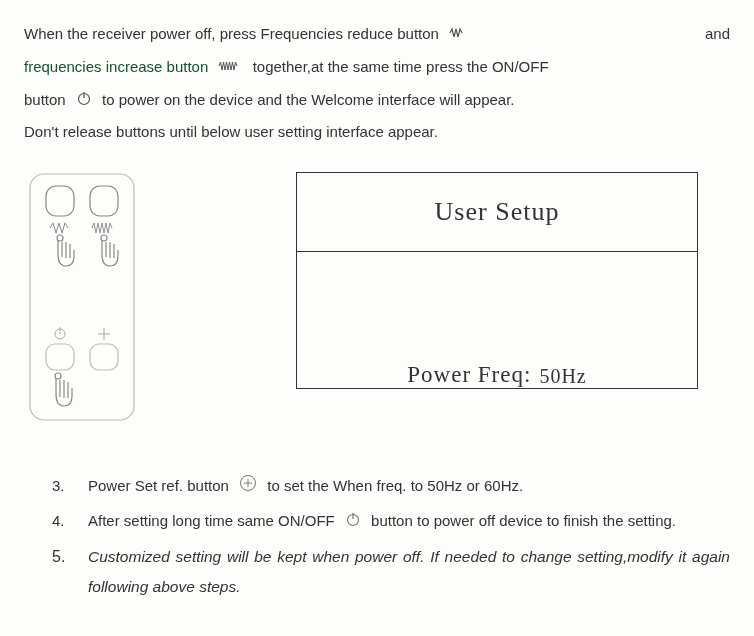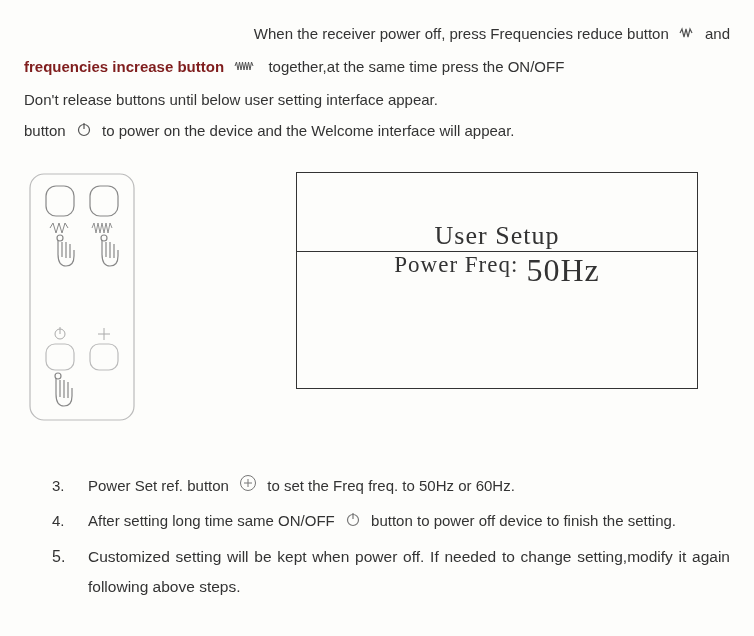--- a/index.html
+++ b/index.html
@@ -11,26 +11,26 @@
     font-size: 15px;
     color: #333;
     background: #fdfdfb;
   }
   .intro {
     line-height: 2.1;
     margin-bottom: 24px;
   }
   .intro .line1 {
     display: flex;
-    justify-content: flex-end;
+    justify-content: space-between;
   }
   .intro .line2 {
     display: block;
   }
-  .bold { font-weight: 700; color:#7f1d1d; }
+  .bold { font-weight: 400; color:#14532d; }
   .icon {
     display: inline-block;
     vertical-align: middle;
     margin: 0 6px;
   }
   .section-row {
     display: flex;
     align-items: flex-start;
     gap: 160px;
     margin-bottom: 50px;
@@ -46,35 +46,35 @@
     height: 215px;
     margin-top: 0px;
     display: flex;
     flex-direction: column;
     font-family: "Times New Roman", serif;
   }
   .screen-top {
     border-bottom: 1.2px solid #333;
     height: 78px;
     display:flex;
-    align-items:flex-end;
+    align-items:center;
     justify-content:center;
     font-size: 26px;
     letter-spacing: 1px;
   }
   .screen-bottom {
     flex:1;
     display:flex;
-    align-items:flex-start;
+    align-items:flex-end;
     justify-content:center;
     font-size: 23px;
     letter-spacing: 1px;
   }
   .screen-bottom .val {
-    font-size: 32px;
+    font-size: 20px;
     margin-left: 8px;
   }
   ol.steps {
     list-style: none;
     padding-left: 28px;
     margin: 0;
   }
   ol.steps li {
     display:flex;
     gap: 18px;
@@ -83,20 +83,21 @@
     align-items: flex-start;
   }
   ol.steps li .num {
     min-width: 18px;
   }
   ol.steps li .body {
     flex:1;
   }
   .step5 .body {
     text-align: justify;
+    font-style: italic;
   }
   .step5 .num { font-size:16px; }
   .step5 { font-size: 15.5px; }
 </style>
 </head>
 <body>
 
 <div class="intro">
   <span class="line1">
     <span>
@@ -111,31 +112,31 @@
   </span>
   <span class="line2">
     <span class="bold">frequencies increase button </span>
     <span class="icon">
       <svg width="24" height="14" viewBox="0 0 24 14">
           <path d="M1 7 L2.5 3 L4 11 L5.5 3 L7 11 L8.5 3 L10 11 L11.5 3 L13 11 L14.5 3 L16 11 L17.5 3 L19 7" fill="none" stroke="#555" stroke-width="1"></path>
         </svg>
     </span>
     <span> together,at the same time press the ON/OFF</span>
   </span>
-  <span class="line2">Don't release buttons until below user setting interface appear.</span>
   <span class="line2">
     <span>button </span>
     <span class="icon">
       <svg width="16" height="16" viewBox="0 0 16 16">
           <circle cx="8" cy="9" r="5.5" fill="none" stroke="#555" stroke-width="1.2"></circle>
           <line x1="8" y1="2" x2="8" y2="8" stroke="#555" stroke-width="1.2"></line>
         </svg>
     </span>
     <span> to power on the device and the Welcome interface will appear.</span>
   </span>
+  <span class="line2">Don't release buttons until below user setting interface appear.</span>
 </div>
 
 <div class="section-row">
 
   <svg class="device" viewBox="0 0 108 250">
 
     <rect x="2" y="2" width="104" height="246" rx="14" ry="14" fill="none" stroke="#bbb" stroke-width="1.2"></rect>
 
     <rect x="18" y="14" width="28" height="30" rx="10" fill="none" stroke="#888" stroke-width="1.2"></rect>
     <rect x="62" y="14" width="28" height="30" rx="10" fill="none" stroke="#888" stroke-width="1.2"></rect>
@@ -192,21 +193,21 @@
     <span class="num">3.</span>
     <span class="body">
       <span>Power Set ref. button </span>
       <span class="icon">
         <svg width="18" height="18" viewBox="0 0 18 18">
             <circle cx="9" cy="9" r="7.5" fill="none" stroke="#777" stroke-width="1"></circle>
             <line x1="9" y1="5" x2="9" y2="13" stroke="#777" stroke-width="1"></line>
             <line x1="5" y1="9" x2="13" y2="9" stroke="#777" stroke-width="1"></line>
           </svg>
       </span>
-      <span> to set the Freq freq. to 50Hz or 60Hz.</span>
+      <span> to set the When freq. to 50Hz or 60Hz.</span>
     </span>
   </li>
   <li>
     <span class="num">4.</span>
     <span class="body">
       <span>After setting long time same ON/OFF </span>
       <span class="icon">
         <svg width="16" height="16" viewBox="0 0 16 16">
             <circle cx="8" cy="9" r="5.5" fill="none" stroke="#777" stroke-width="1.2"></circle>
             <line x1="8" y1="2" x2="8" y2="8" stroke="#777" stroke-width="1.2"></line>

